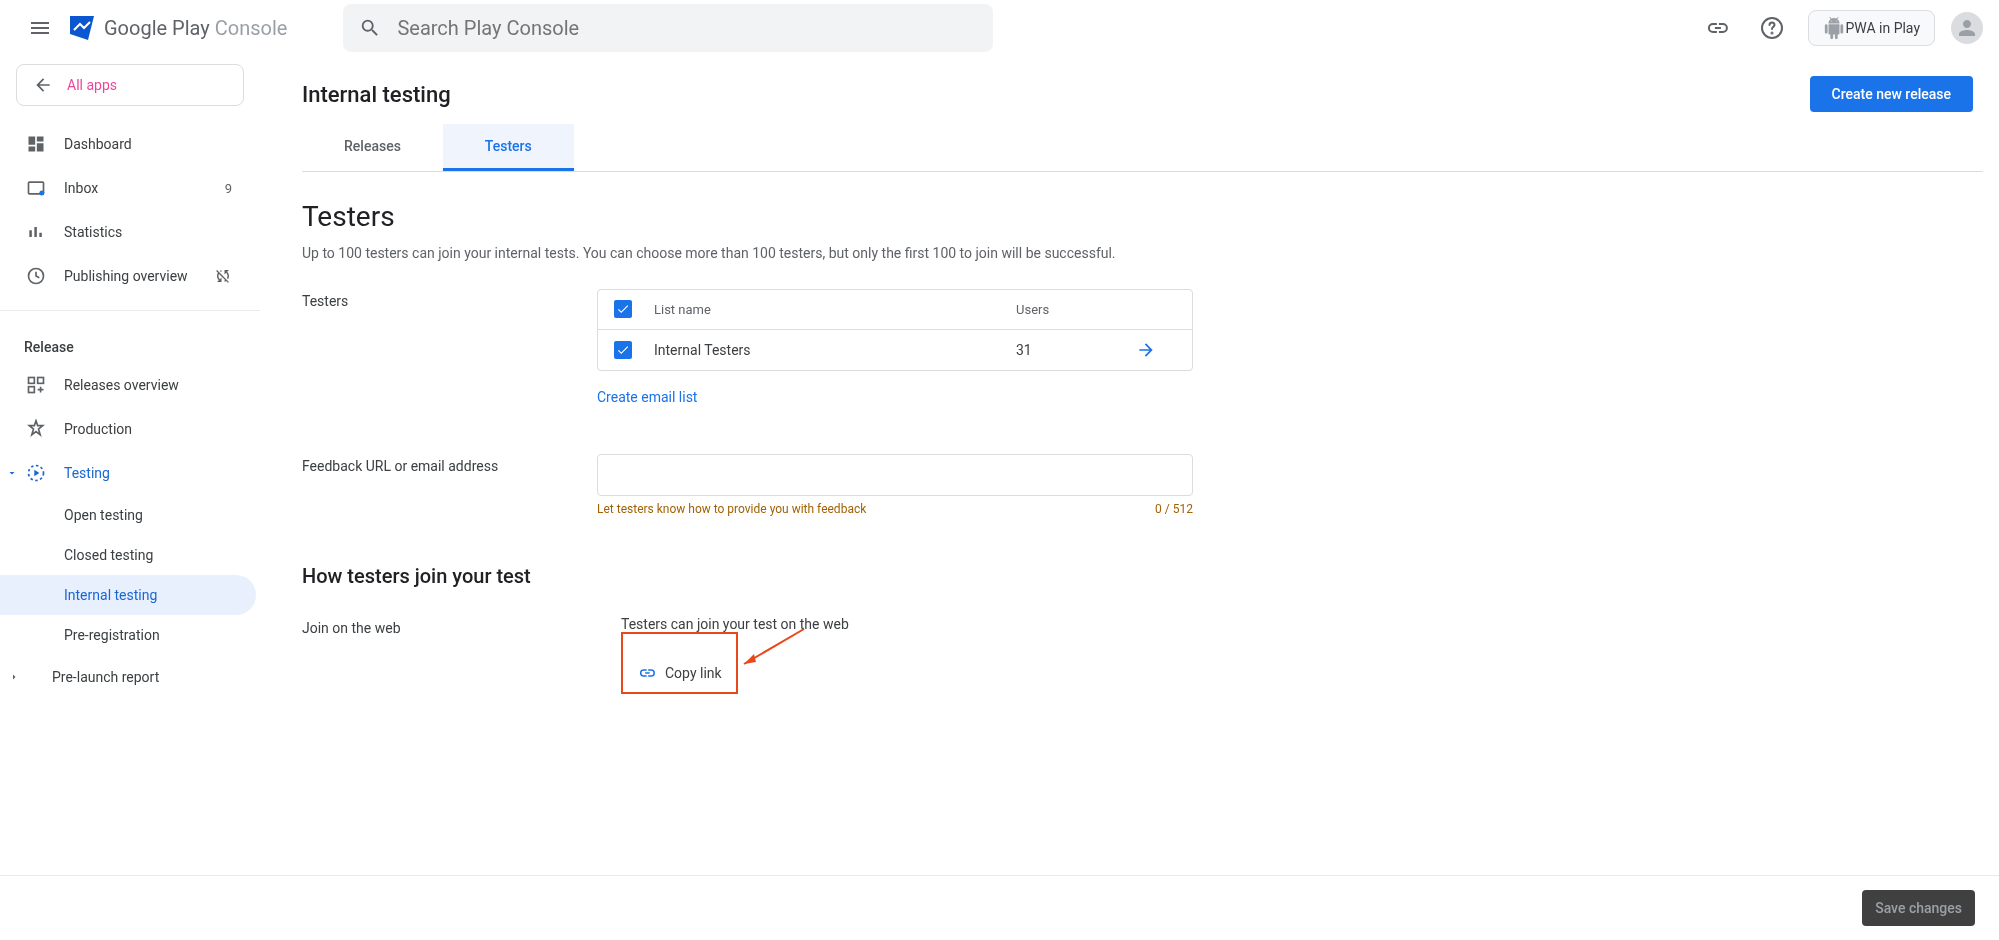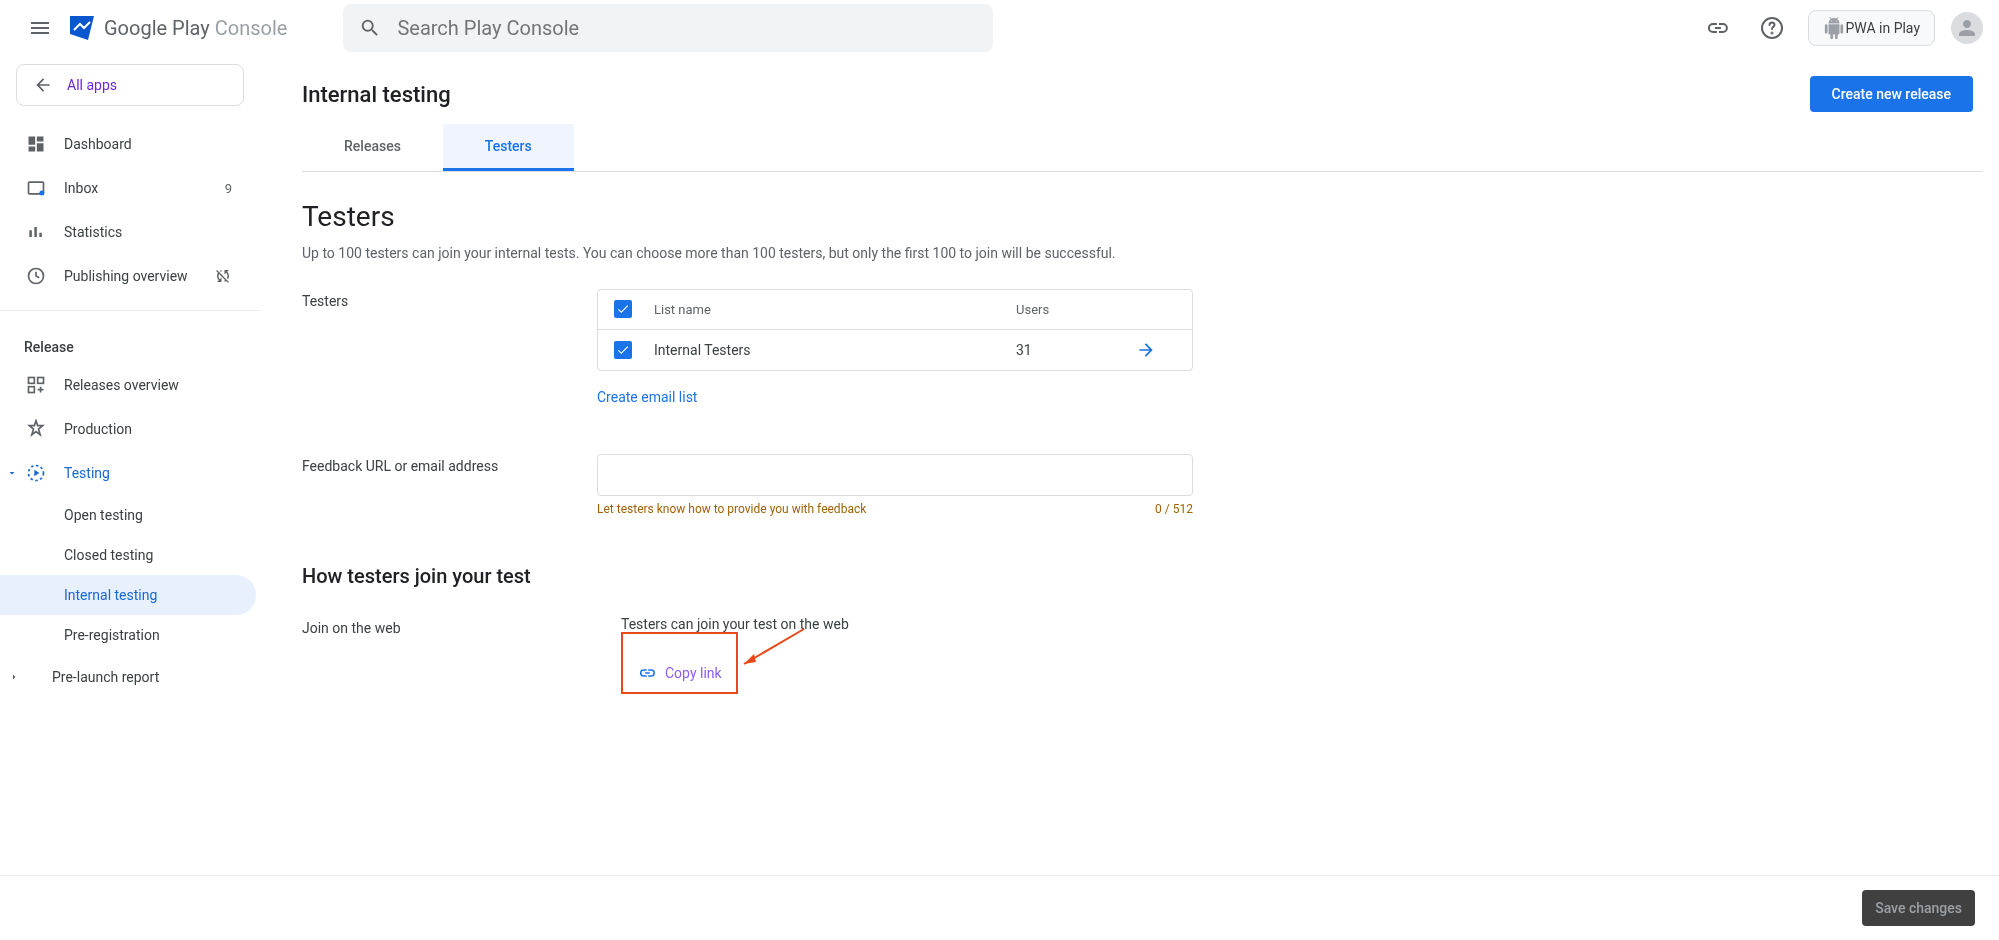--- a/index.html
+++ b/index.html
@@ -21,21 +21,21 @@
     .pwa-badge { display: flex; align-items: center; gap: 0; border: 1px solid #dadce0; border-radius: 8px; padding: 6px 14px; cursor: pointer; background: #f8f9fa; }
     .pwa-badge-icon { color: #9aa0a6; }
     .pwa-badge-text { font-size: 14px; color: #3c4043; }
     .avatar { width: 32px; height: 32px; border-radius: 50%; background: #dadce0; display: flex; align-items: center; justify-content: center; }
     
     
     .layout { display: flex; }
     
     
     .sidebar { width: 260px; padding-top: 8px; }
-    .all-apps-btn { margin: 0 16px 16px; border: 1px solid #dadce0; border-radius: 8px; padding: 10px 16px; display: flex; align-items: center; gap: 14px; cursor: pointer; font-size: 14px; color: #6d28d9; }
+    .all-apps-btn { margin: 0 16px 16px; border: 1px solid #dadce0; border-radius: 8px; padding: 10px 16px; display: flex; align-items: center; gap: 14px; cursor: pointer; font-size: 14px; color: #ec4899; }
     .nav-item { display: flex; align-items: center; padding: 10px 24px 10px 24px; cursor: pointer; font-size: 14px; color: #3c4043; border-radius: 0 24px 24px 0; margin-right: 4px; position: relative; min-height: 40px; }
     .nav-item .nav-icon { width: 24px; height: 24px; display: flex; align-items: center; justify-content: center; margin-right: 16px; color: #5f6368; flex-shrink: 0; }
     .nav-item.active { background: #e8f0fe; color: #1967d2; }
     .nav-item.sub { padding-left: 64px; }
     .nav-item .badge { margin-left: auto; font-size: 13px; color: #5f6368; }
     .nav-item .expand-caret { position: absolute; left: 6px; color: #1967d2; }
     .nav-item.parent-active { color: #1967d2; }
     .nav-item.parent-active .nav-icon { color: #1967d2; }
     .nav-section-title { padding: 16px 24px 8px; font-size: 14px; font-weight: 500; color: #3c4043; }
     .nav-divider { border-top: 1px solid #e8eaed; margin: 12px 0; }
@@ -69,21 +69,21 @@
     .checkbox { width: 18px; height: 18px; background: #1a73e8; border-radius: 2px; display: inline-flex; align-items: center; justify-content: center; }
     
     .link-btn { color: #1a73e8; font-size: 14px; cursor: pointer; text-decoration: none; }
     .create-email-link { display: inline-block; margin-top: 18px; }
     
     .text-input { width: 100%; border: 1px solid #dadce0; border-radius: 4px; padding: 12px; font-size: 14px; outline: none; }
     .field-helper { display: flex; justify-content: space-between; font-size: 12px; color: #a16207; margin-top: 6px; }
     
     .subsection-title { font-size: 20px; font-weight: 500; margin-top: 48px; }
     
-    .copy-link-btn { display: inline-flex; align-items: center; gap: 10px; color: #8b5cf6; font-size: 14px; cursor: pointer; padding: 10px 14px; margin-top: 20px; }
+    .copy-link-btn { display: inline-flex; align-items: center; gap: 10px; color: #404040; font-size: 14px; cursor: pointer; padding: 10px 14px; margin-top: 20px; }
     .highlight-box { border: 2px solid #e8491a; display: inline-block; }
     
     .annotation-arrow { position: absolute; pointer-events: none; }
     .join-wrapper { position: relative; margin-left: 24px; }
     
     
     .footer { position: fixed; bottom: 0; left: 0; right: 0; background: #fff; border-top: 1px solid #e8eaed; padding: 14px 24px; display: flex; justify-content: flex-end; }
     .save-btn { background: #404040; color: #9aa0a6; border: none; border-radius: 4px; padding: 10px 13px; font-size: 14px; font-weight: 500; cursor: default; }
     
     svg { display: block; }

